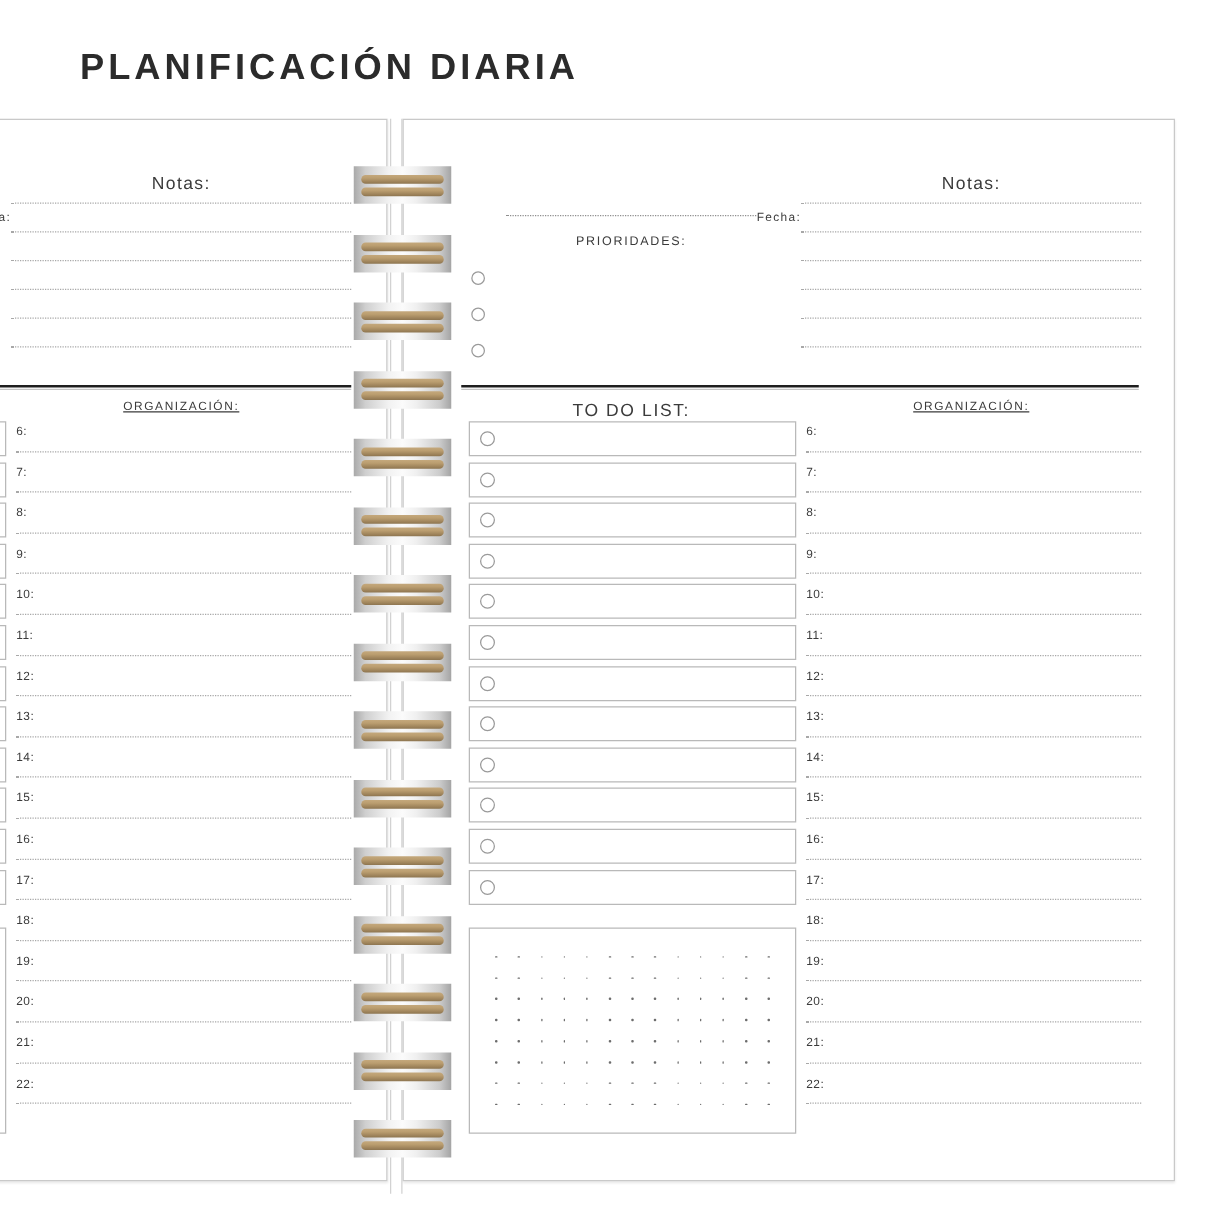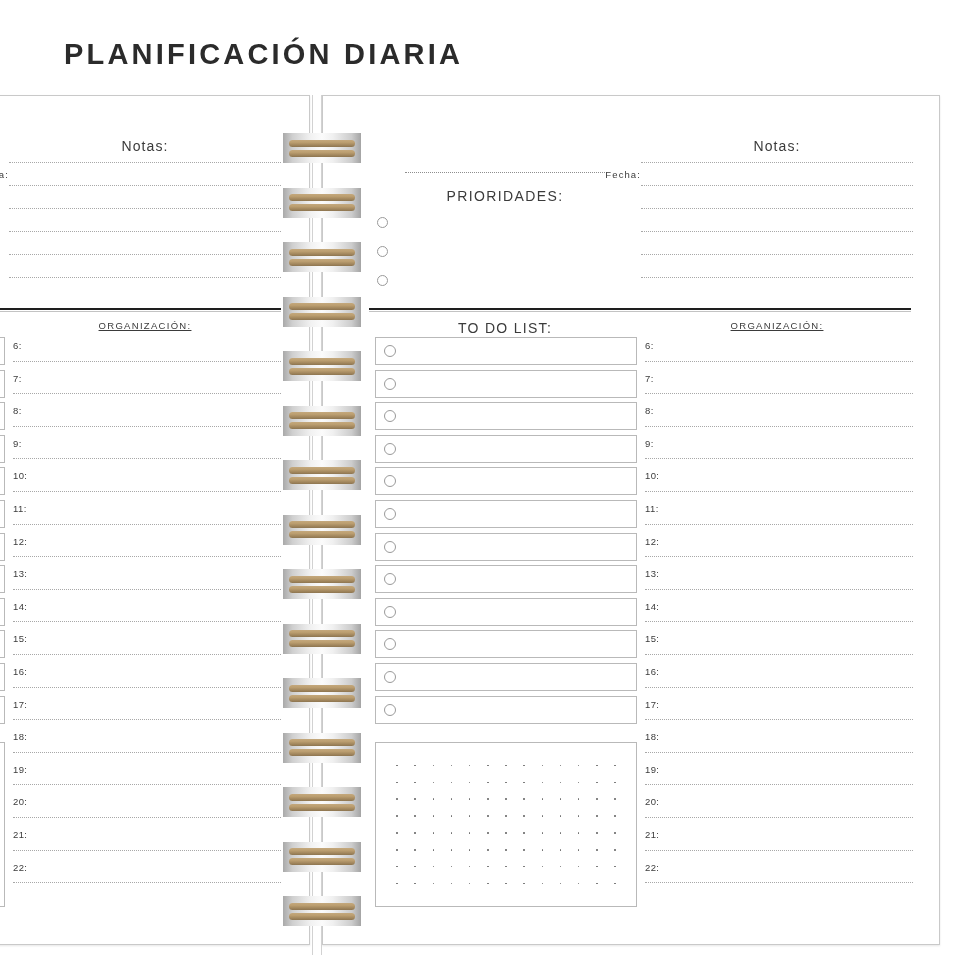--- a/index.html
+++ b/index.html
@@ -90,21 +90,21 @@
     font-size: 9.5px;
     letter-spacing: 1.1px;
     color: #3b3b3b;
     margin-top: 31px;
   }
   .hdr-prioridades {
     position: absolute;
     top: 92px;
     left: 0; right: 0;
     text-align: center;
-    font-size: 14px;
+    font-size: 10px;
     letter-spacing: 1.4px;
     color: #3b3b3b;
   }
   .hdr-todo {
     position: absolute;
     top: 224px;
     left: 0; right: 0;
     text-align: center;
     font-size: 14px;
     letter-spacing: 1.3px;

